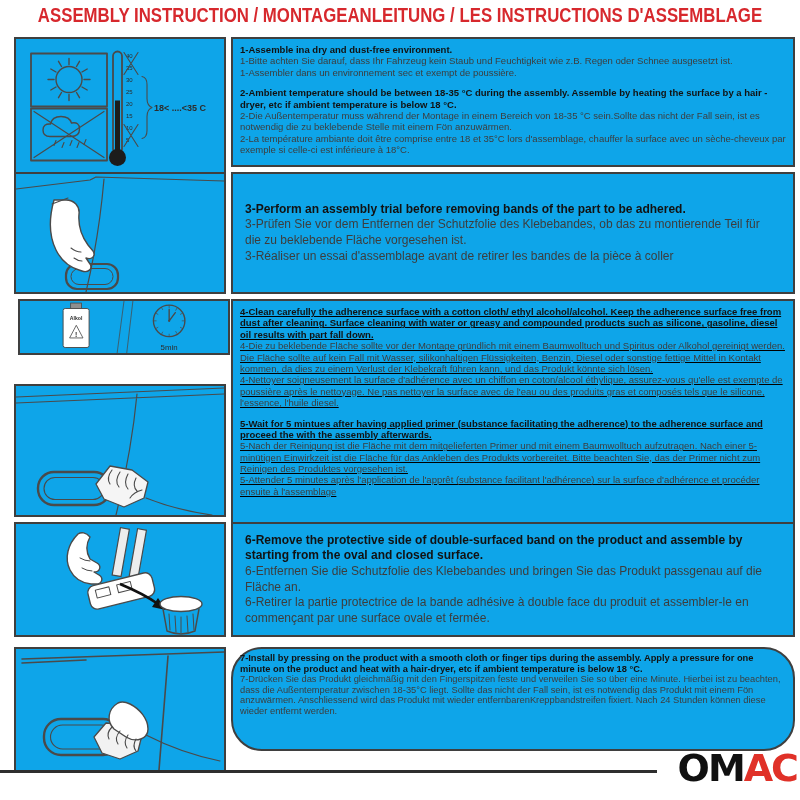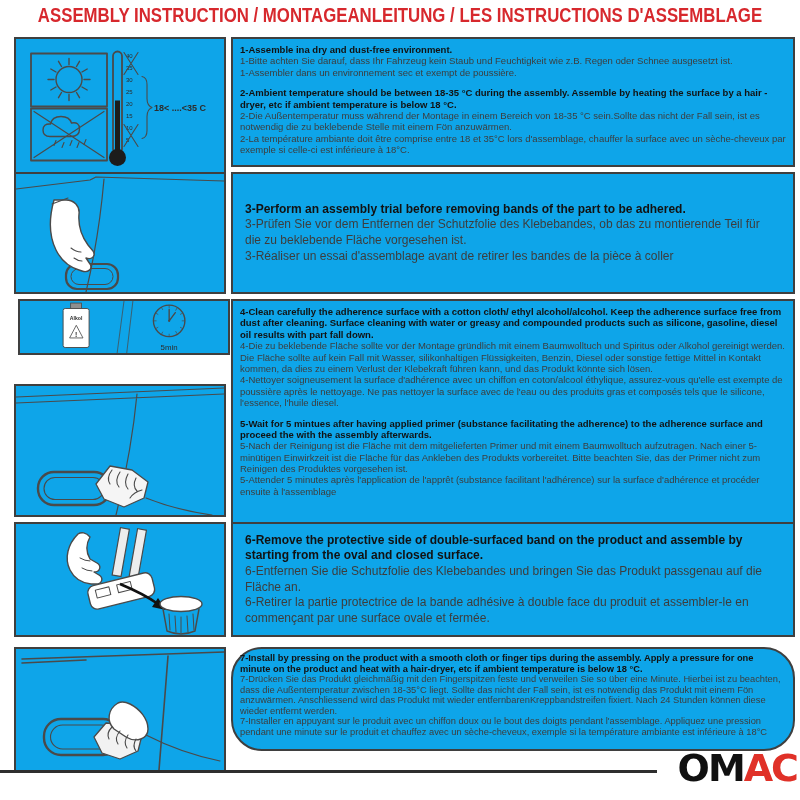--- a/index.html
+++ b/index.html
@@ -133,21 +133,21 @@
       <rect class="sk" x="22" y="86" width="72" height="33" rx="16" style="stroke-width:2.4"></rect>
       <rect class="sk" x="28" y="91.5" width="60" height="22" rx="11" style="stroke-width:1.1"></rect>
     </g>
     <g>
       <path d="M80,98 L94,80 L116,84 L132,96 L128,112 L108,121 L88,113 Z" fill="#f5f5f5" stroke="#4a4a4a" stroke-width="1.3" stroke-linejoin="round"></path>
       <path class="sk" d="M96,84 q-6,8 -2,14 M104,86 q-6,9 -1,15 M112,88 q-5,9 0,15 M120,92 q-4,8 1,13 M126,104 q-8,2 -12,8" style="stroke-width:1.1"></path>
       <path class="sk" d="M130,112 Q160,124 196,129" style="stroke-width:1.2"></path>
     </g>
   </svg>
 </div>
-<div class="box txt-cell small" style="left:231px;top:299px;width:564px;height:270px;">
+<div class="box txt-cell small" style="left:231px;top:299px;width:564px;height:270px;text-decoration:underline;">
   <p class="head">4-Clean carefully the adherence surface with a cotton cloth/ ethyl alcohol/alcohol. Keep the adherence surface free from dust after cleaning. Surface cleaning with water or greasy and compounded products such as silicone, gasoline, diesel oil results with part fall down.</p>
   <p>4-Die zu beklebende Fläche sollte vor der Montage gründlich mit einem Baumwolltuch und Spiritus oder Alkohol gereinigt werden. Die Fläche sollte auf kein Fall mit Wasser, silikonhaltigen Flüssigkeiten, Benzin, Diesel oder sonstige fettige Mittel in Kontakt kommen, da dies zu einem Verlust der Klebekraft führen kann, und das Produkt könnte sich lösen.</p>
   <p>4-Nettoyer soigneusement la surface d'adhérence avec un chiffon en coton/alcool éthylique, assurez-vous qu'elle est exempte de poussière après le nettoyage. Ne pas nettoyer la surface avec de l'eau ou des produits gras et composés tels que le silicone, l'essence, l'huile diesel.</p>
   <p class="head gap">5-Wait for 5 mintues after having applied primer (substance facilitating the adherence) to the adherence surface and proceed the with the assembly afterwards.</p>
   <p>5-Nach der Reinigung ist die Fläche mit dem mitgelieferten Primer und mit einem Baumwolltuch aufzutragen. Nach einer 5-minütigen Einwirkzeit ist die Fläche für das Ankleben des Produkts vorbereitet. Bitte beachten Sie, das der Primer nicht zum Reinigen des Produktes vorgesehen ist.</p>
   <p>5-Attender 5 minutes après l'application de l'apprêt (substance facilitant l'adhérence) sur la surface d'adhérence et procéder ensuite à l'assemblage</p>
 </div>
 
 <div class="box illus" style="left:14px;top:522px;width:212px;height:115px;">
   <svg viewBox="0 0 208 111">
@@ -194,17 +194,16 @@
       <path d="M78,88 L90,74 L112,76 L126,86 L122,102 L104,110 L86,104 Z" fill="#f2f2f2" stroke="#4a4a4a" stroke-width="1.3" stroke-linejoin="round"></path>
       <path class="skf" d="M102,54 C92,60 90,72 98,80 L110,88 C120,94 132,90 132,80 C132,70 124,60 114,55 C110,53 106,52 102,54 Z"></path>
       <path class="sk" d="M96,78 q-6,6 -3,12 M104,82 q-6,7 -2,13 M112,86 q-5,7 -1,13 M120,90 q-4,7 0,12" style="stroke-width:1.1"></path>
       <path class="sk" d="M130,86 Q165,104 204,112" style="stroke-width:1.2"></path>
     </g>
   </svg>
 </div>
 <div class="box txt-cell dense" style="left:231px;top:647px;width:564px;height:104px;">
   <p class="head">7-Install by pressing on the product with a smooth cloth or finger tips during the assembly. Apply a pressure for one minute on the product and heat with a hair-dryer, etc if ambient temperature is below 18 °C.</p>
   <p>7-Drücken Sie das Produkt gleichmäßig mit den Fingerspitzen feste und verweilen Sie so über eine Minute. Hierbei ist zu beachten, dass die Außentemperatur zwischen 18-35°C liegt. Sollte das nicht der Fall sein, ist es notwendig das Produkt mit einem Fön anzuwärmen. Anschliessend wird das Produkt mit wieder entfernbarenKreppbandstreifen fixiert. Nach 24 Stunden können diese wieder entfernt werden.</p>
-  <p>7-Installer en appuyant sur le produit avec un chiffon doux ou le bout des doigts pendant l'assemblage. Appliquez une pression pendant une minute sur le produit et chauffez avec un sèche-cheveux, exemple si la température ambiante est inférieure à 18°C</p>
 </div>
 
 <div class="footer-rule"></div>
 <div class="logo"><span class="lb">OM</span><span class="lr">AC</span></div>
 
 </body></html>

